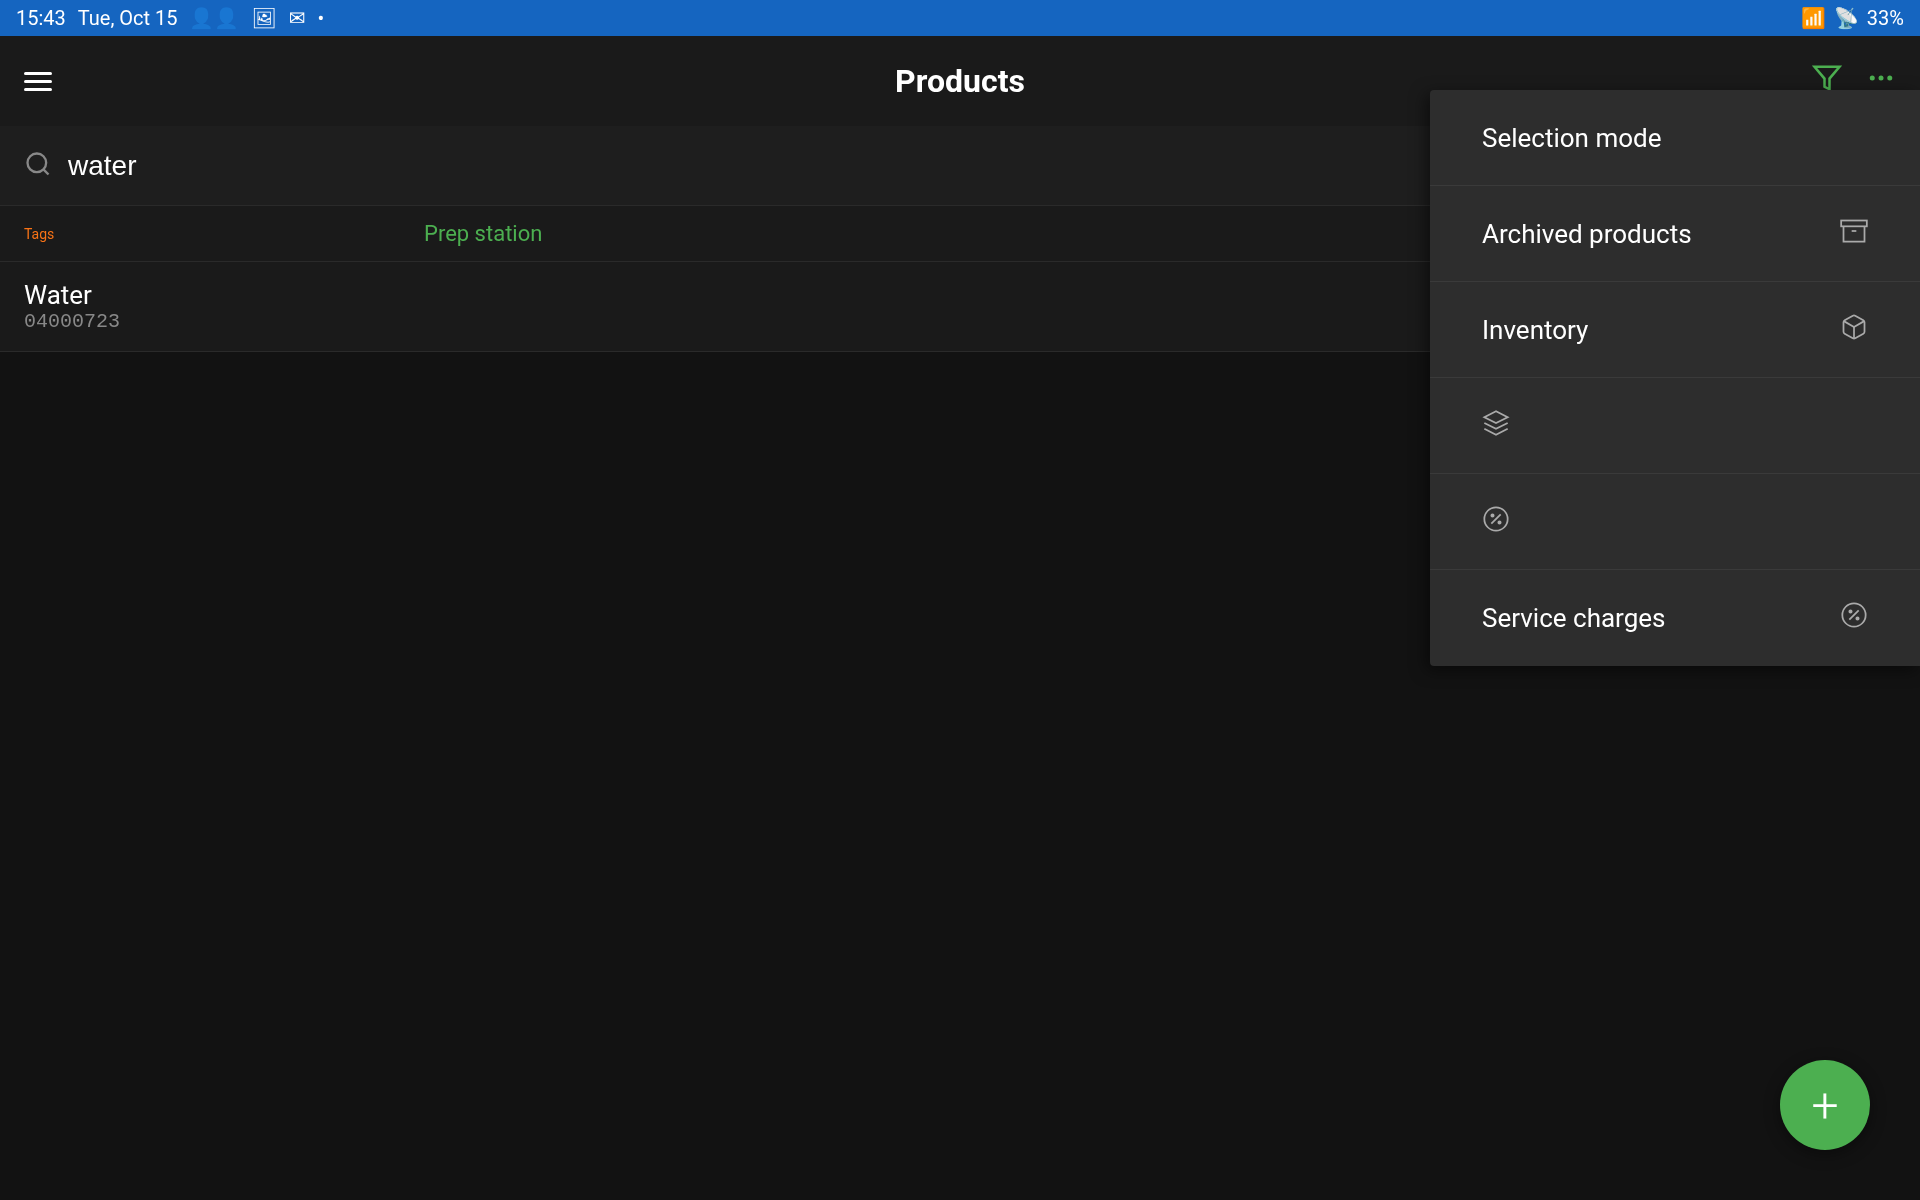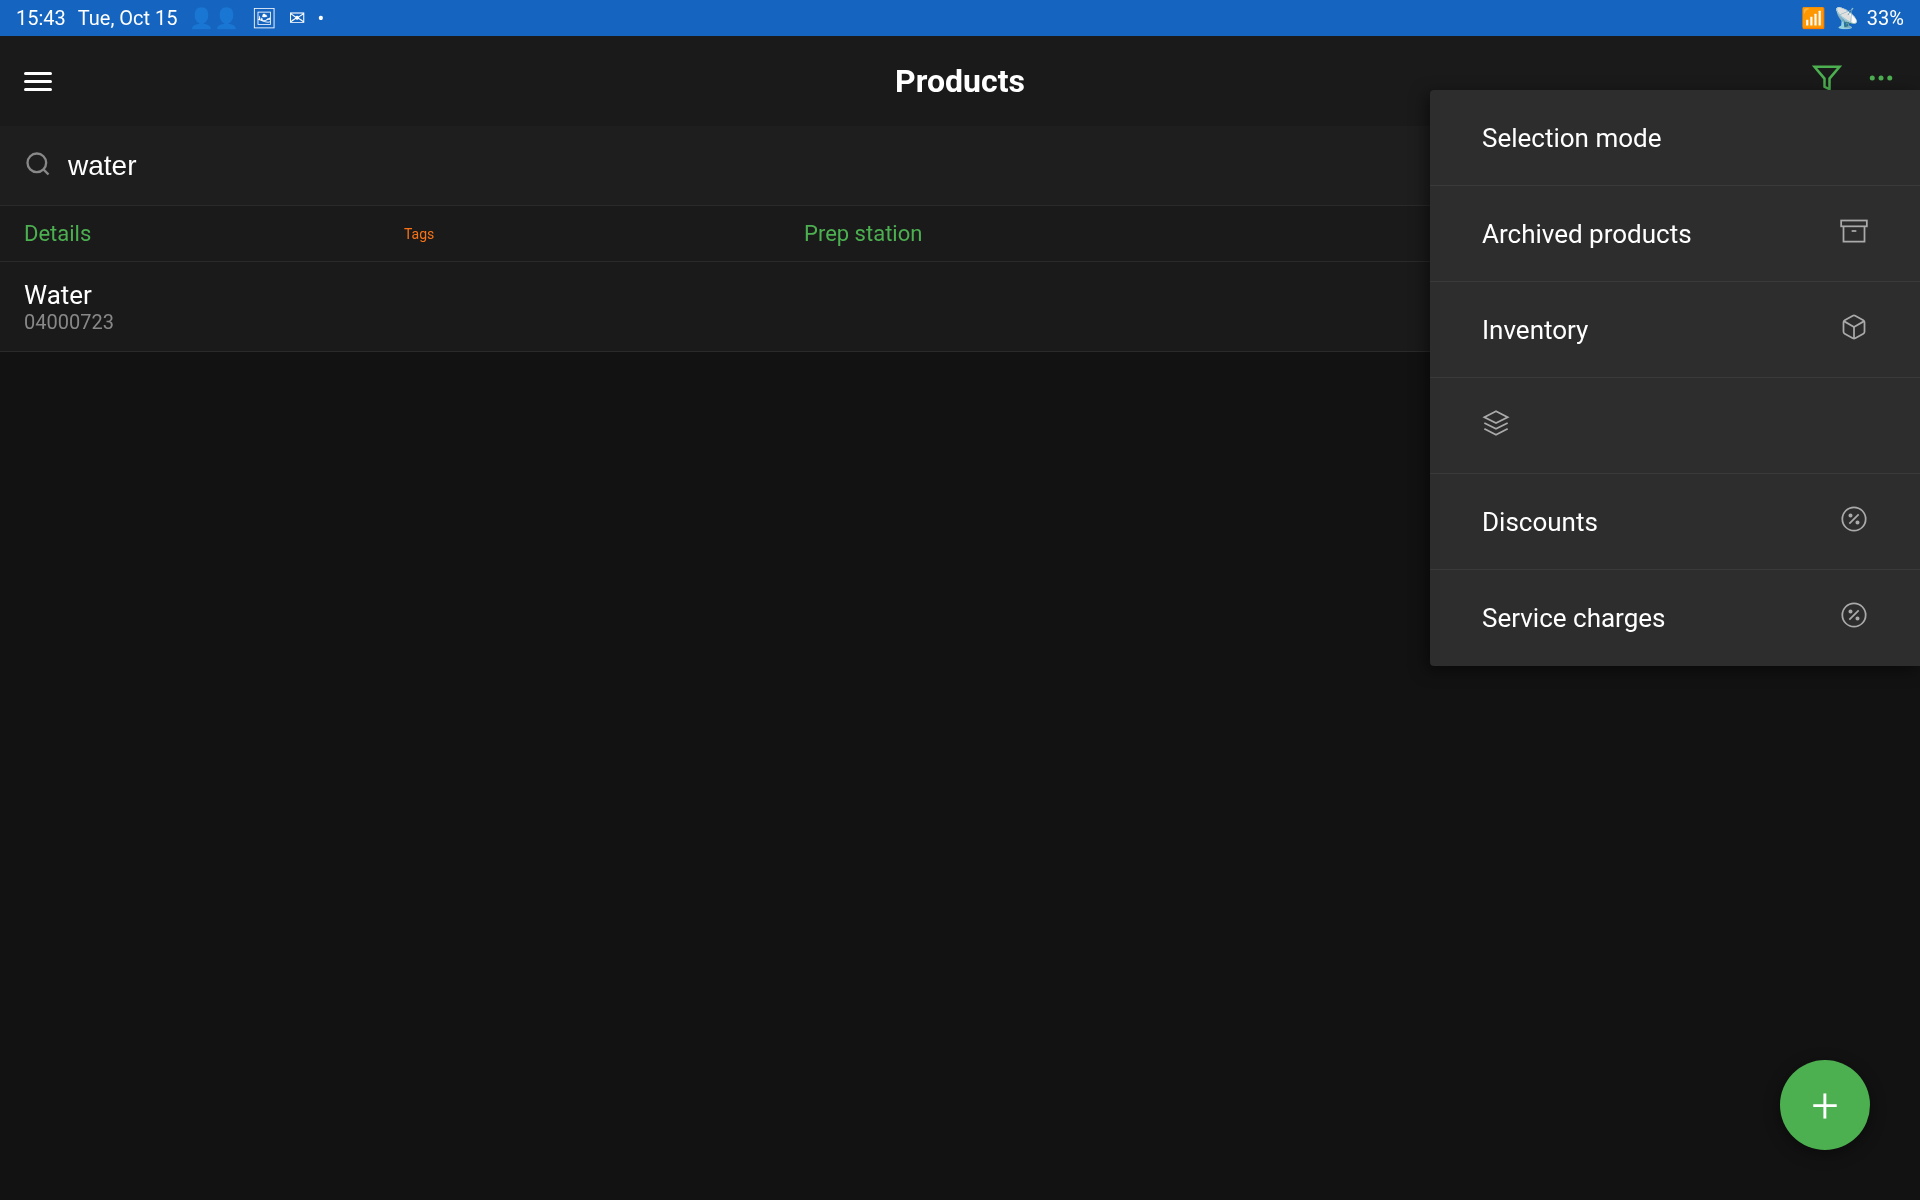--- a/index.html
+++ b/index.html
@@ -142,20 +142,21 @@
     .product-info {
       width: 380px;
     }
     .product-name {
       font-size: 26px;
       color: #fff;
     }
     .product-code {
       font-size: 20px;
       color: #888;
+      font-family: Liberation Mono, monospace;
     }
     .product-vat {
       margin-left: auto;
       font-size: 22px;
       color: #aaa;
     }
 
     
     .dropdown-menu {
       position: absolute;
@@ -268,21 +269,20 @@
   <span>
     <svg width="28" height="28" viewBox="0 0 24 24" fill="none" stroke="#888" stroke-width="2">
       <circle cx="11" cy="11" r="8"></circle>
         <line x1="21" y1="21" x2="16.65" y2="16.65"></line>
     </svg>
   </span>
   <input class="search-input" type="text" value="water" style="">
 </div>
 
 <div class="table-header">
-  <div class="col-details">Details</div>
   <div class="col-tags">Tags</div>
   <div class="col-prep">Prep station</div>
   <div class="col-rest"></div>
 </div>
 
 <div class="product-row">
   <div class="product-info">
     <div class="product-name">Water</div>
     <div class="product-code">04000723</div>
   </div>
@@ -322,21 +322,20 @@
     <span class="dropdown-item-icon">
       <svg width="28" height="28" viewBox="0 0 24 24" fill="none" stroke="#aaa" stroke-width="1.5">
         <path d="M12 2L2 7l10 5 10-5-10-5z"></path>
         <path d="M2 17l10 5 10-5"></path>
         <path d="M2 12l10 5 10-5"></path>
       </svg>
     </span>
   </div>
 
   <div class="dropdown-item">
-    <span class="dropdown-item-label">Discounts</span>
     <span class="dropdown-item-icon">
       <svg width="28" height="28" viewBox="0 0 24 24" fill="none" stroke="#aaa" stroke-width="1.5">
         <circle cx="12" cy="12" r="10"></circle>
         <line x1="8" y1="16" x2="16" y2="8"></line>
         <circle cx="9" cy="9" r="1" fill="#aaa"></circle>
         <circle cx="15" cy="15" r="1" fill="#aaa"></circle>
       </svg>
     </span>
   </div>
 

